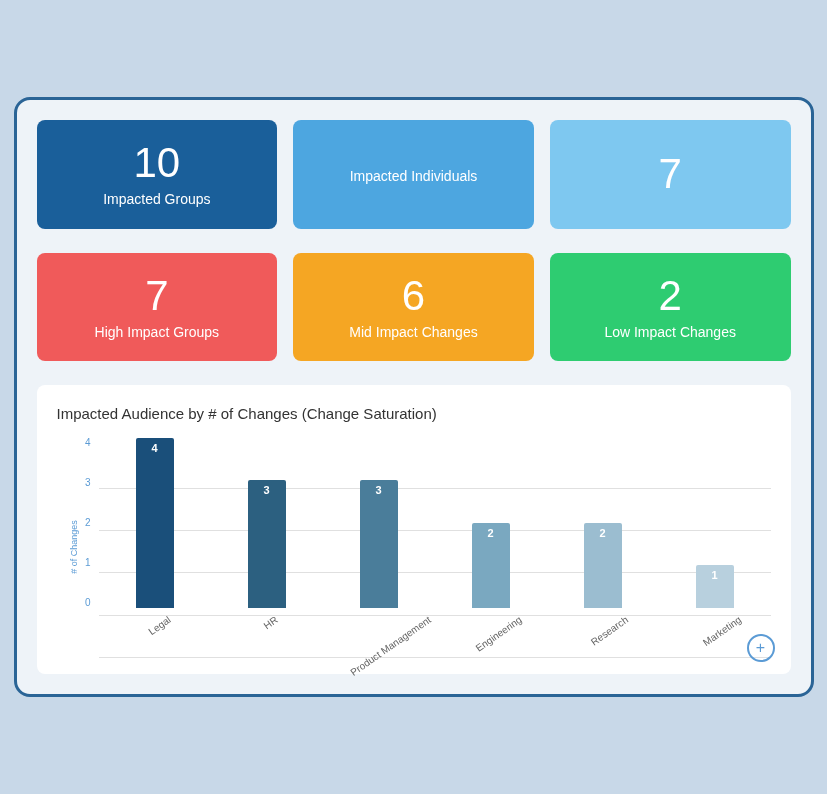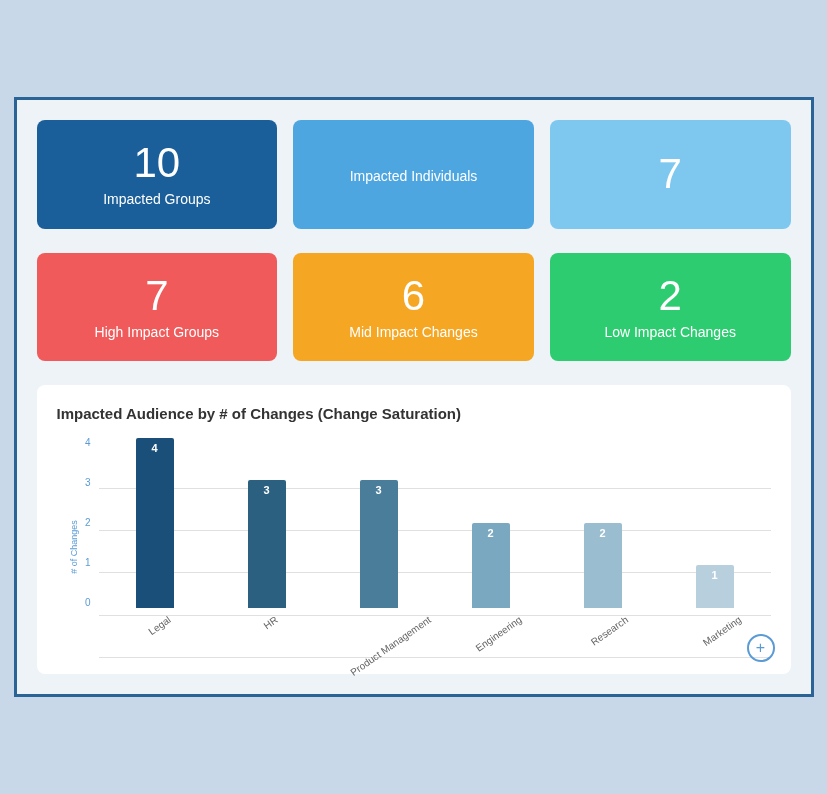--- a/index.html
+++ b/index.html
@@ -7,21 +7,21 @@
       background: #c8d8e8;
       display: flex;
       justify-content: center;
       align-items: center;
       min-height: 100vh;
       font-family: 'Segoe UI', Arial, sans-serif;
     }
     .dashboard {
       background: #eef3f8;
       border: 3px solid #2a6496;
-      border-radius: 0;
+      border-radius: 16px;
       width: 800px;
       padding: 20px;
     }
     .top-cards {
       display: flex;
       gap: 16px;
       margin-bottom: 24px;
     }
     .card {
       flex: 1;
@@ -59,21 +59,21 @@
     }
 
     .chart-container {
       background: white;
       border-radius: 8px;
       padding: 20px 20px 16px 20px;
       position: relative;
     }
     .chart-title {
       font-size: 15px;
-      font-weight: 700;
+      font-weight: 400;
       color: #333;
       margin-bottom: 16px;
     }
     .zoom-icon {
       position: absolute;
       bottom: 12px;
       right: 16px;
       width: 28px;
       height: 28px;
       border: 2px solid #5b9bd5;

